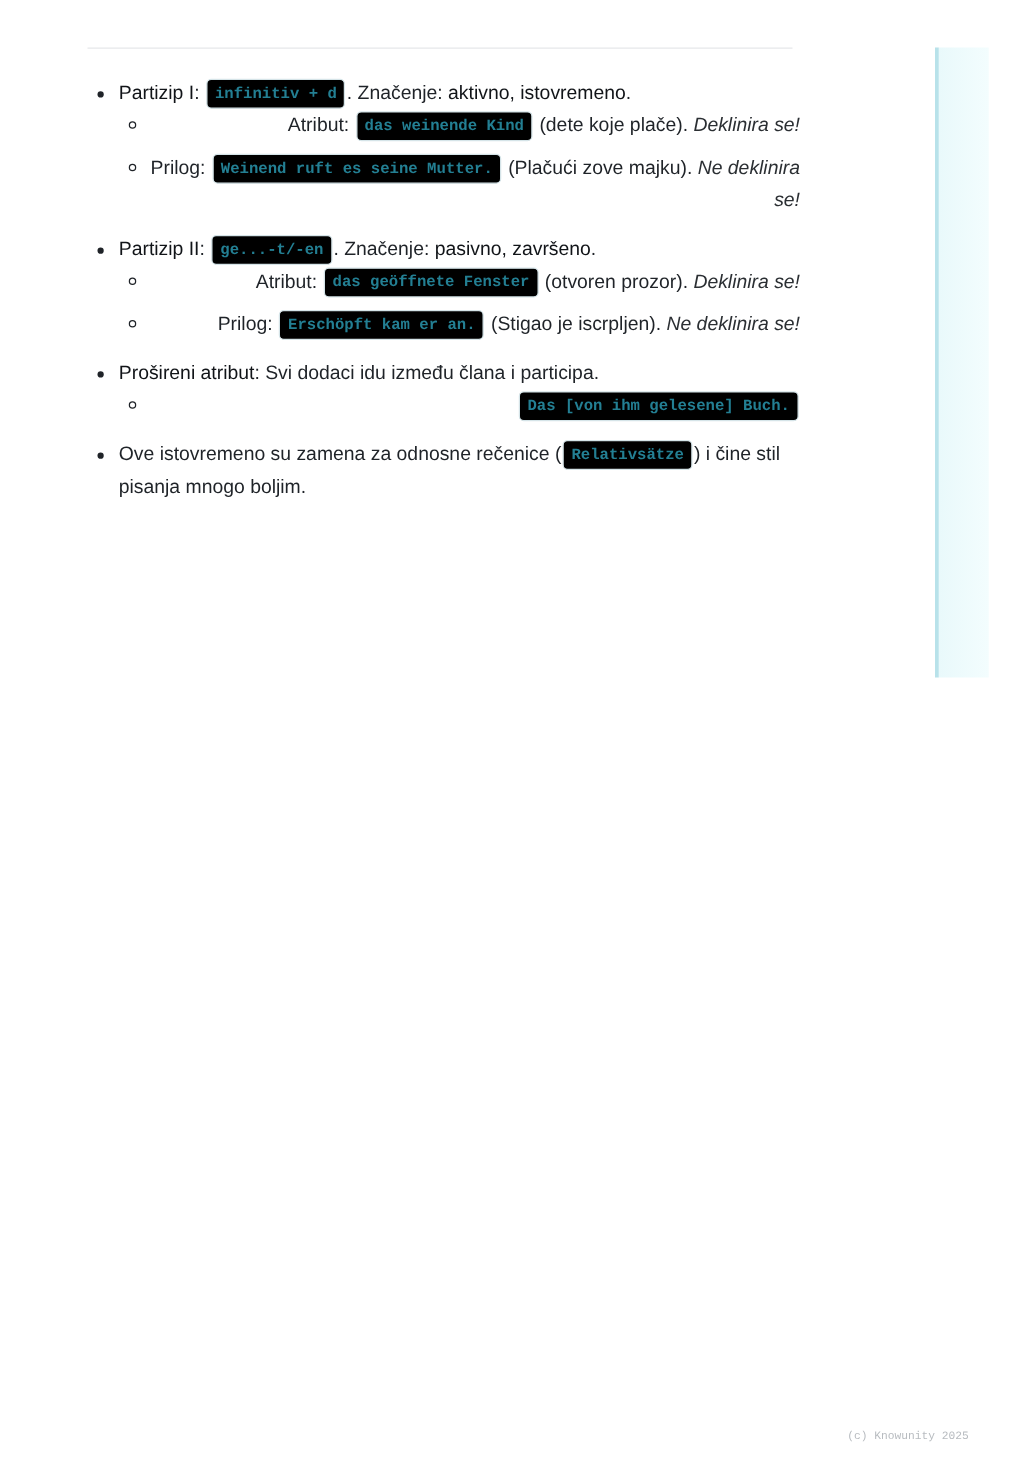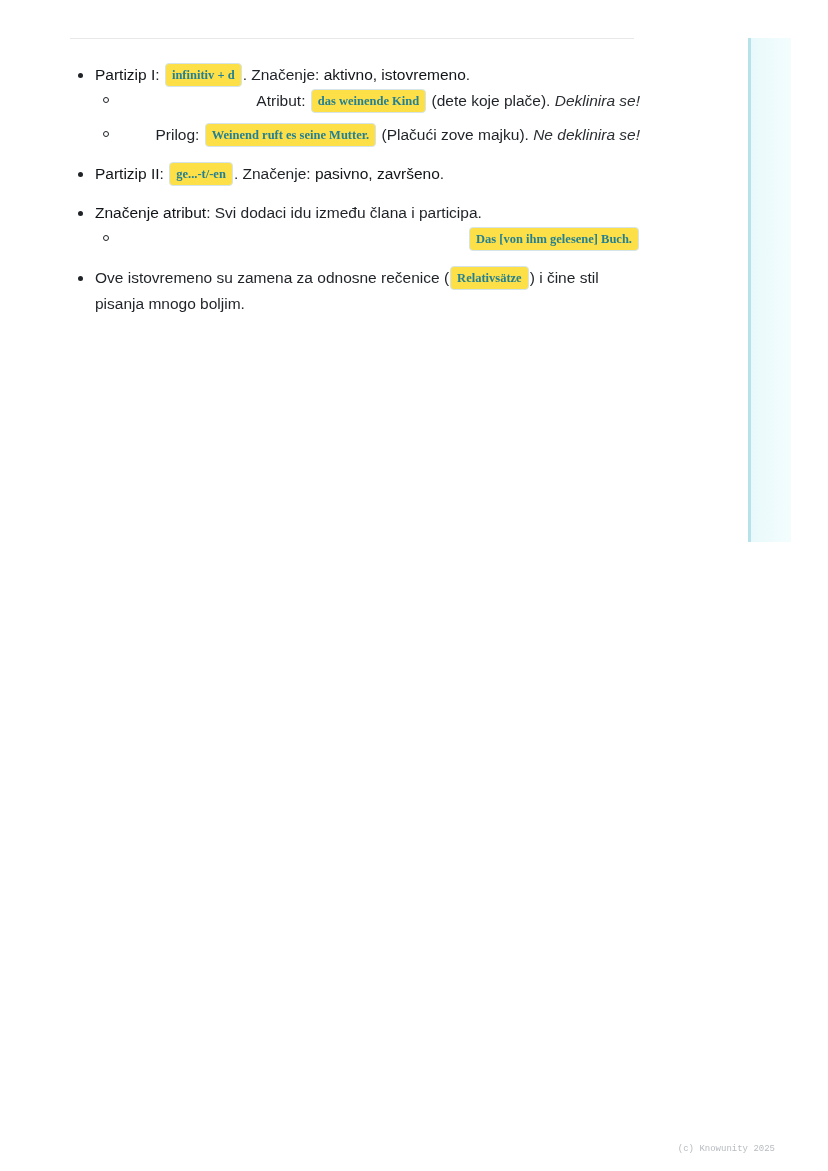--- a/index.html
+++ b/index.html
@@ -88,26 +88,26 @@
       left: 8px;
       top: 9px;
       width: 4px;
       height: 4px;
       border-radius: 50%;
       border: 1.3px solid #1f2328;
       background: #fff;
     }
     .code {
       display: inline-block;
-      font-family: Liberation Serif, serif;
+      font-family: Liberation Mono, monospace;
       font-weight: bold;
       font-size: 12.5px;
       line-height: 18px;
       color: #237f93;
-      background: #fde047;
+      background: #000000;
       border: 1px solid #d5e4e8;
       border-radius: 4px;
       padding: 2px 6px;
       margin: 0 1px;
       vertical-align: 1px;
     }
     b { font-weight: normal; color: #111418; }
     i { font-style: italic; color: #2b2f33; }
     .footer {
       position: absolute;
@@ -135,24 +135,32 @@
           <span>Atribut: </span><code class="code">das weinende Kind</code><span> (dete koje plače). </span><i>Deklinira se!</i>
         </li>
         <li>
           <span>Prilog: </span><code class="code">Weinend ruft es seine Mutter.</code><span> (Plačući zove majku). </span><i>Ne deklinira se!</i>
         </li>
       </ul>
     </li>
 
     <li>
       <b>Partizip II</b><span>: </span><code class="code">ge...-t/-en</code><span>. Značenje: </span><b>pasivno, završeno</b><span>.</span>
+      <ul class="sub">
+        <li>
+          <span>Atribut: </span><code class="code">das geöffnete Fenster</code><span> (otvoren prozor). </span><i>Deklinira se!</i>
+        </li>
+        <li>
+          <span>Prilog: </span><code class="code">Erschöpft kam er an.</code><span> (Stigao je iscrpljen). </span><i>Ne deklinira se!</i>
+        </li>
+      </ul>
     </li>
 
     <li>
-      <b>Značenje atribut</b><span>: Svi dodaci idu između člana i participa.</span>
+      <b>Prošireni atribut</b><span>: Svi dodaci idu između člana i participa.</span>
       <ul class="sub">
         <li>
           <code class="code">Das [von ihm gelesene] Buch.</code>
         </li>
       </ul>
     </li>
 
     <li>
       <span>Ove istovremeno su zamena za odnosne rečenice (</span><code class="code">Relativsätze</code><span>) i čine stil pisanja mnogo boljim.</span>
     </li>

